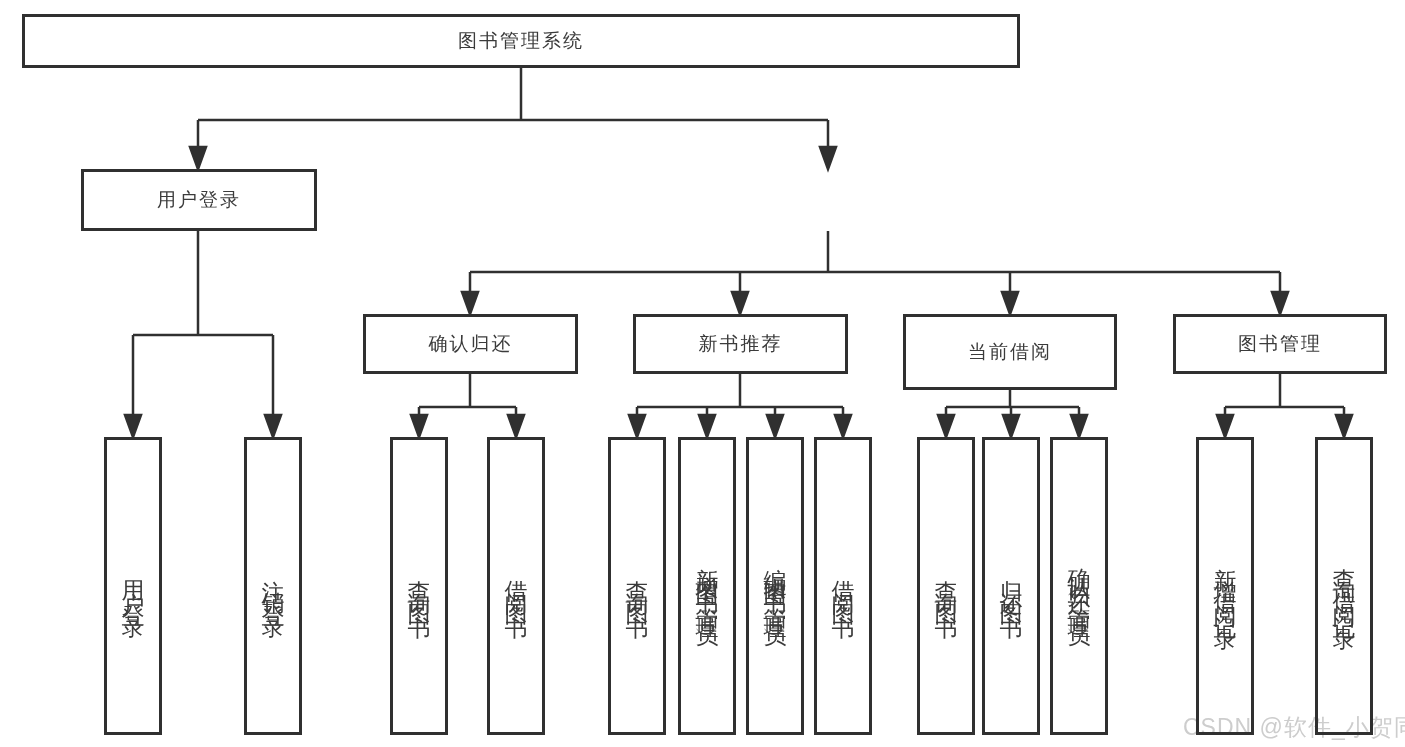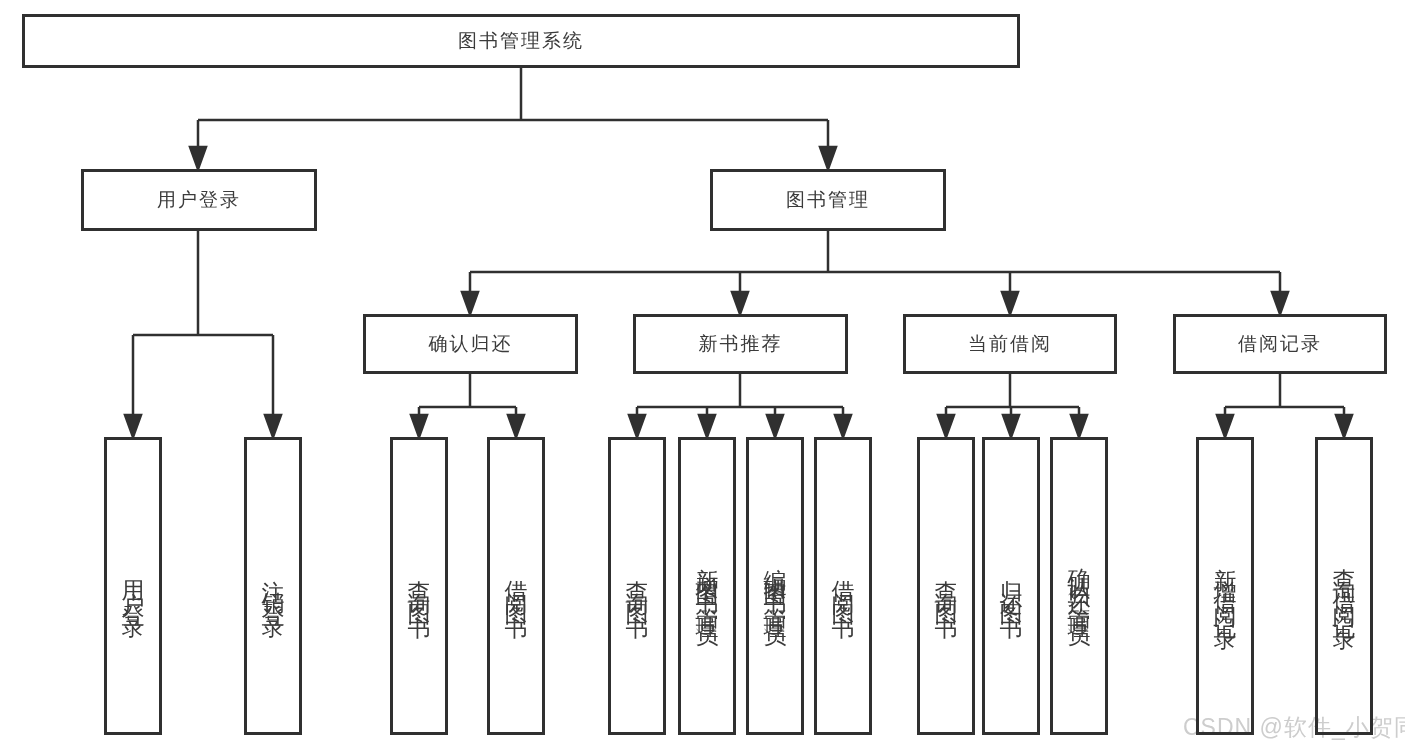--- a/index.html
+++ b/index.html
@@ -103,35 +103,32 @@
     </g>
   </svg>
 
   <div class="box" style="left:22px;top:14px;width:998px;height:54px">
     <span class="h-label">图书管理系统</span>
   </div>
 
   <div class="box" style="left:81px;top:169px;width:236px;height:62px">
     <span class="h-label">用户登录</span>
   </div>
-  <div class="box" style="left:710px;top:169px;width:236px;height:62px">
-    <span class="h-label">图书管理</span>
-  </div>
 
   <div class="box" style="left:363px;top:314px;width:215px;height:60px">
     <span class="h-label">确认归还</span>
   </div>
   <div class="box" style="left:633px;top:314px;width:215px;height:60px">
     <span class="h-label">新书推荐</span>
   </div>
-  <div class="box" style="left:903px;top:314px;width:214px;height:60px">
+  <div class="box" style="left:903px;top:314px;width:214px;height:76px">
     <span class="h-label">当前借阅</span>
   </div>
   <div class="box" style="left:1173px;top:314px;width:214px;height:60px">
-    <span class="h-label">借阅记录</span>
+    <span class="h-label">图书管理</span>
   </div>
 
   <div class="box leaf" style="left:104px;top:437px">
     <span class="v-label">用户登录</span>
   </div>
   <div class="box leaf" style="left:244px;top:437px">
     <span class="v-label">注销登录</span>
   </div>
 
   <div class="box leaf" style="left:390px;top:437px">

